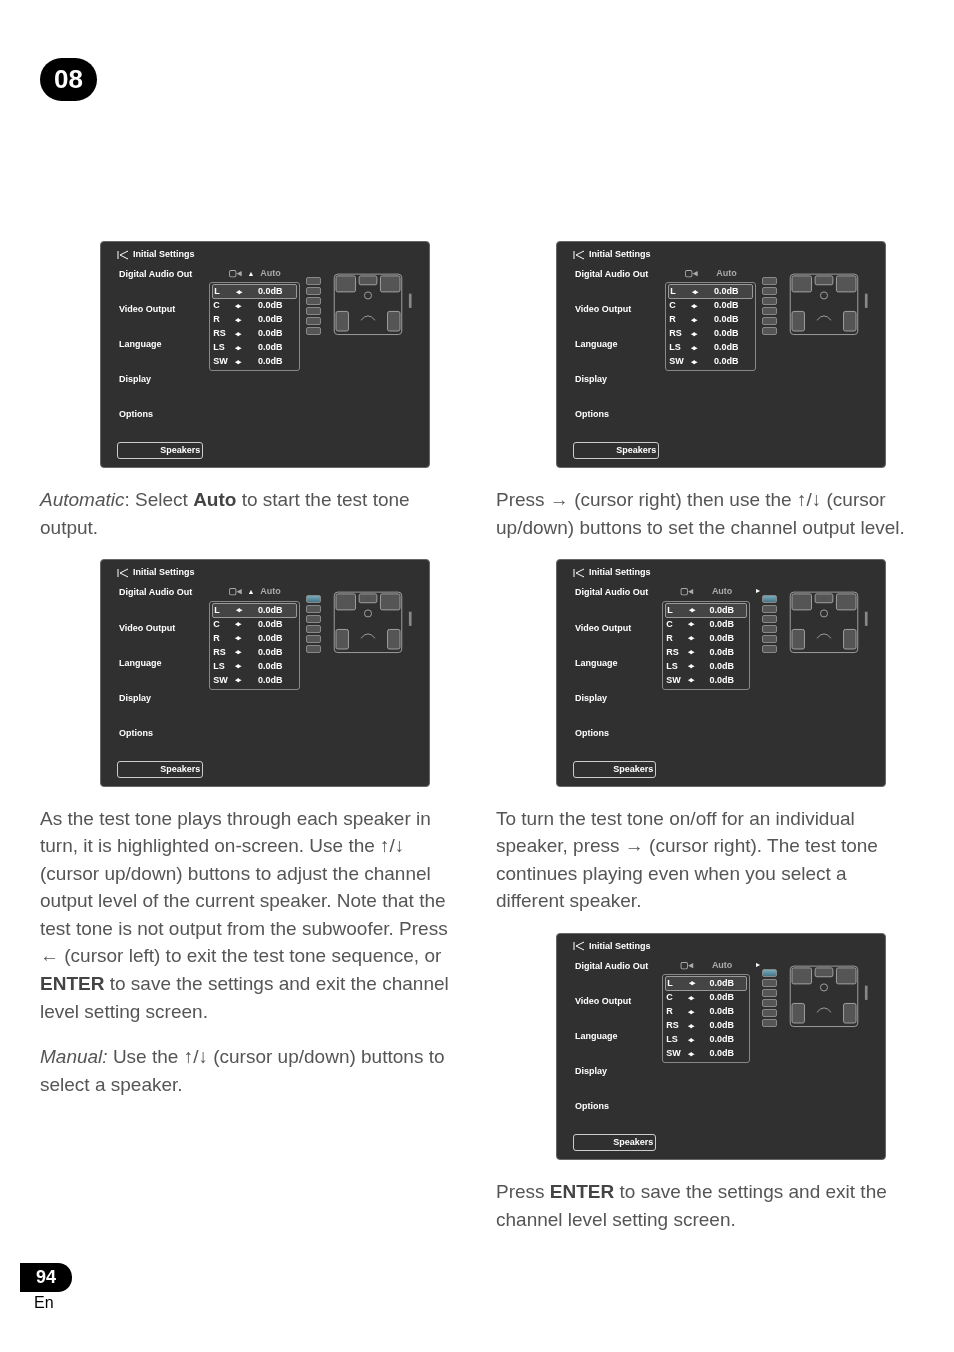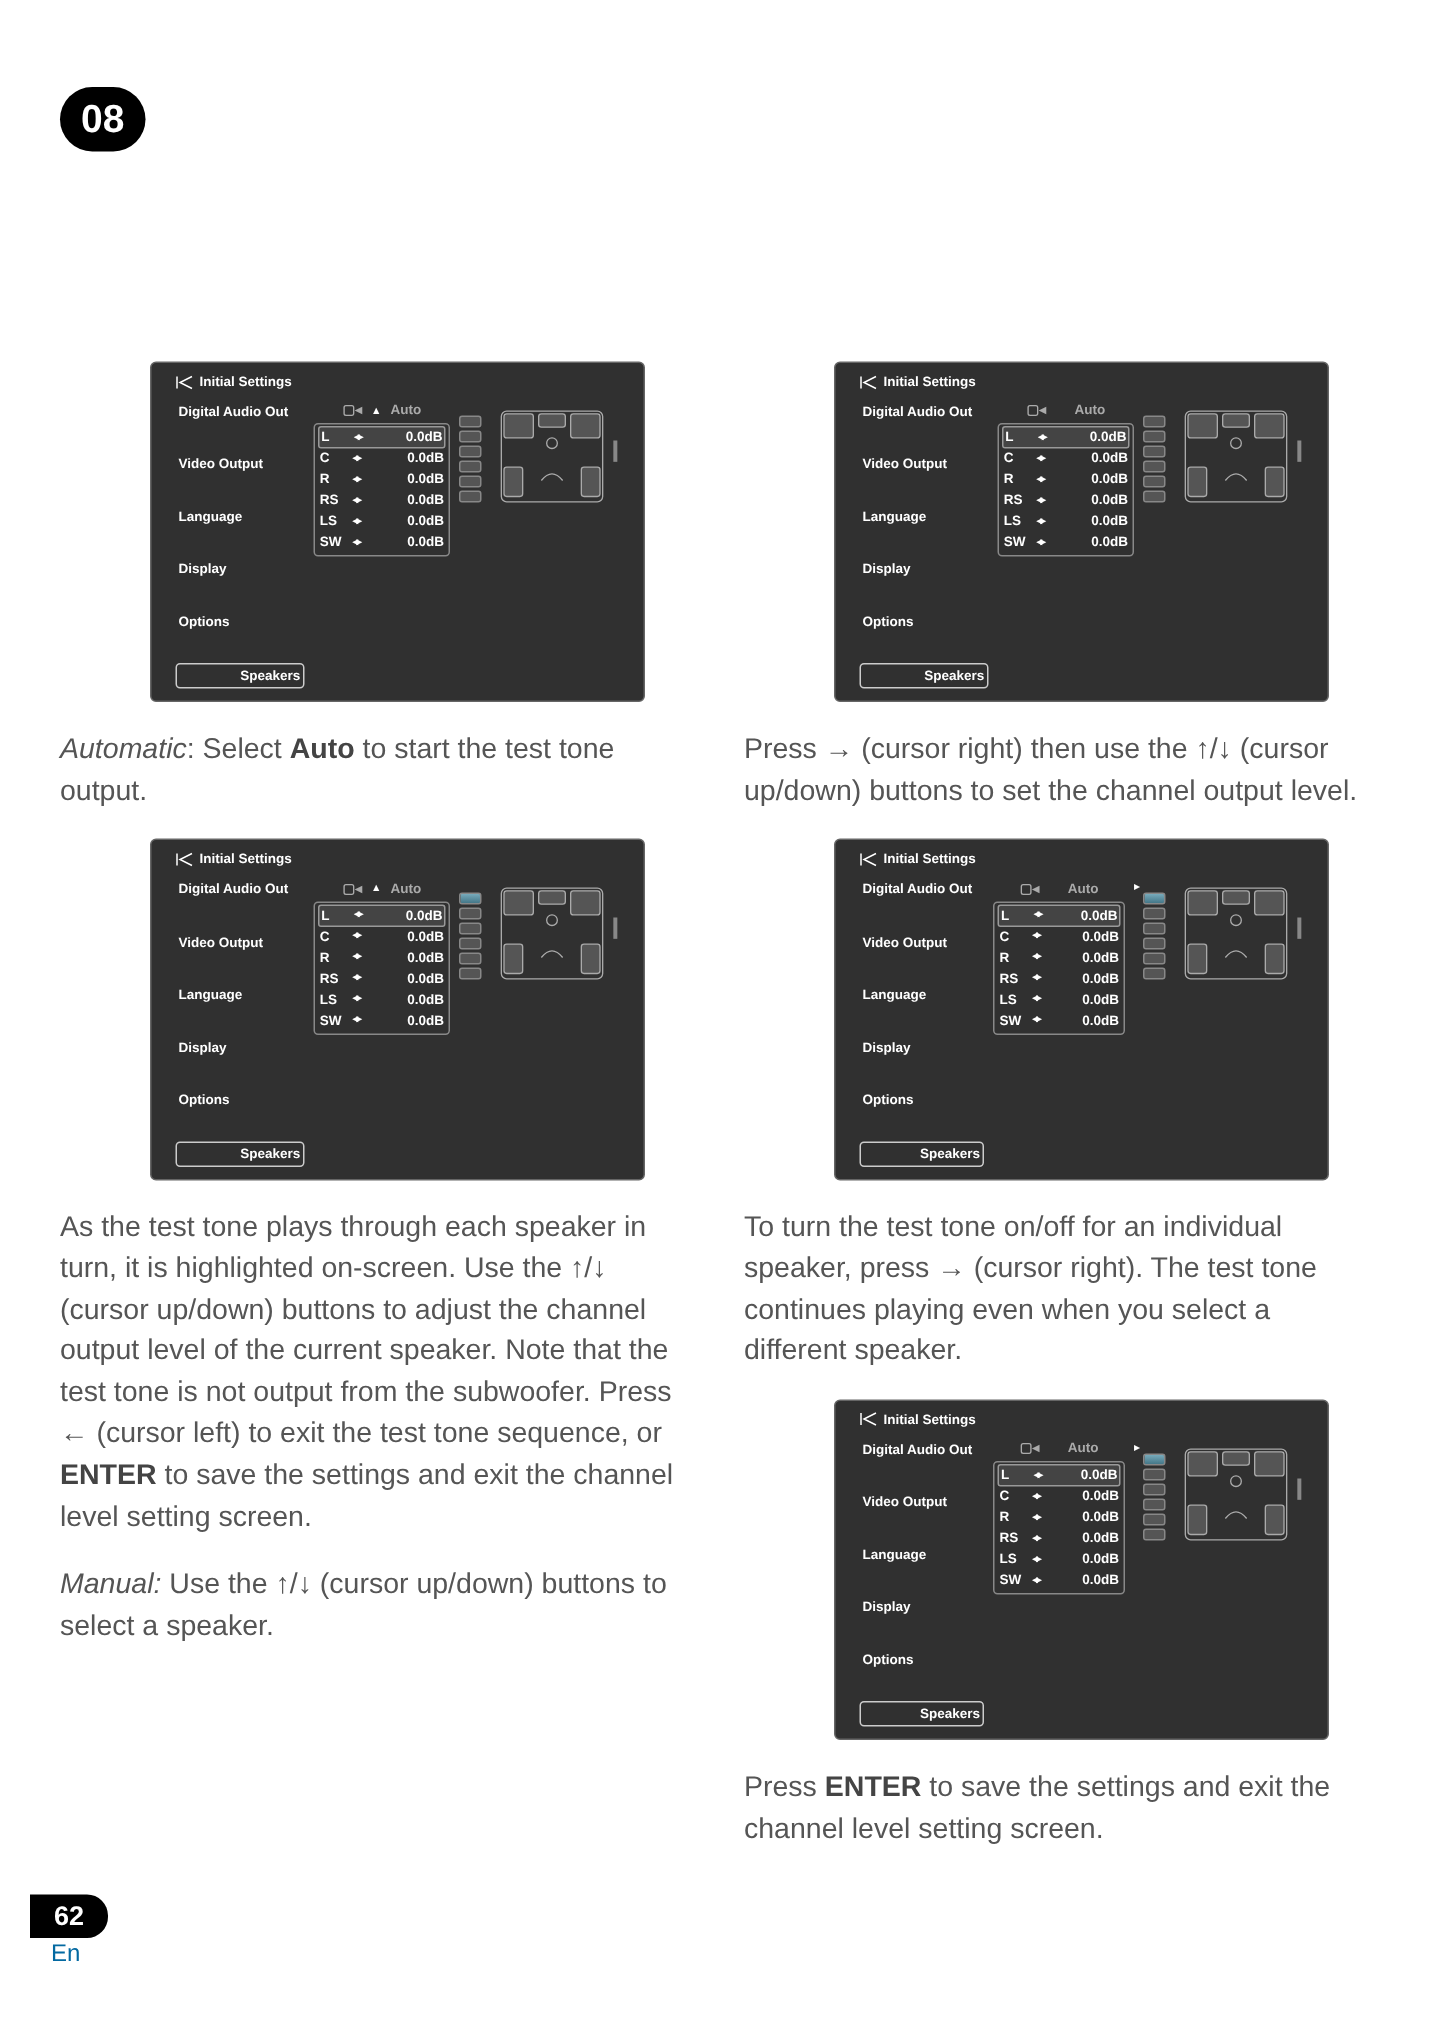--- a/index.html
+++ b/index.html
@@ -31,32 +31,32 @@
   .osd-menu-item.sel { border: 1px solid #ccc; border-radius: 3px; text-align: right; }
   .osd-center { width: 100px; display: flex; flex-direction: column; }
   .osd-auto-row { display: flex; align-items: center; justify-content: center; gap: 6px; color: #aaa; font-weight: 700; margin-bottom: 2px; }
   .osd-auto-row .tri-up::before { content: "▲"; color: #fff; font-size: 7px; }
   .osd-auto-row.arrow-none .tri-up { visibility: hidden; }
   .osd-level-list { border: 1px solid #888; border-radius: 3px; padding: 2px 3px; display: flex; flex-direction: column; gap: 1px; }
   .osd-row { display: flex; align-items: center; gap: 4px; font-weight: 700; }
   .osd-row.sel { background: #444; border: 1px solid #999; border-radius: 2px; margin: -1px; padding: 0 1px; }
   .osd-ch { width: 18px; text-align: left; }
   .osd-arrows { font-size: 7px; letter-spacing: -1px; }
-  .osd-val { flex: 1; text-align: right; }
+  .osd-val { flex: 1; text-align: center; }
   .osd-right { flex: 1; display: flex; align-items: flex-start; gap: 2px; }
   .osd-slider-col { display: flex; flex-direction: column; gap: 2px; margin-top: 10px; }
   .osd-slider { width: 15px; height: 8px; background: #555; border: 1px solid #888; border-radius: 2px; display: flex; align-items: center; justify-content: center; }
   .osd-slider.active { background: linear-gradient(#7ab, #478); }
   .osd-room { flex: 1; display: flex; align-items: center; justify-content: center; }
   .osd-room svg { width: 90px; height: 80px; }
   .osd-right .dot { font-size: 8px; color: #fff; }
   
   .page-footer { position: absolute; left: 20px; bottom: 40px; }
   .foot-badge { background: #000; color: #fff; font-weight: 700; font-size: 18px; padding: 4px 16px; border-radius: 0 14px 14px 0; }
-  .foot-lang { font-size: 16px; color: #0369a1; margin-top: 2px; margin-left: 14px; }
+  .foot-lang { font-size: 16px; color: #000000; margin-top: 2px; margin-left: 14px; }
 </style>
 </head>
 <body>
 
 <div class="page">
   <div class="page-header">
     <span class="header-badge">08</span>
   </div>
 
   <div class="columns">
@@ -510,16 +510,16 @@
   </div>
         </div>
 
       <p>
         <span>Press </span><strong>ENTER</strong><span> to save the settings and exit the channel level setting screen.</span>
       </p>
     </div>
   </div>
 
   <div class="page-footer">
-    <div class="foot-badge">62</div>
+    <div class="foot-badge">94</div>
     <div class="foot-lang">En</div>
   </div>
 </div>
 
 </body></html>

